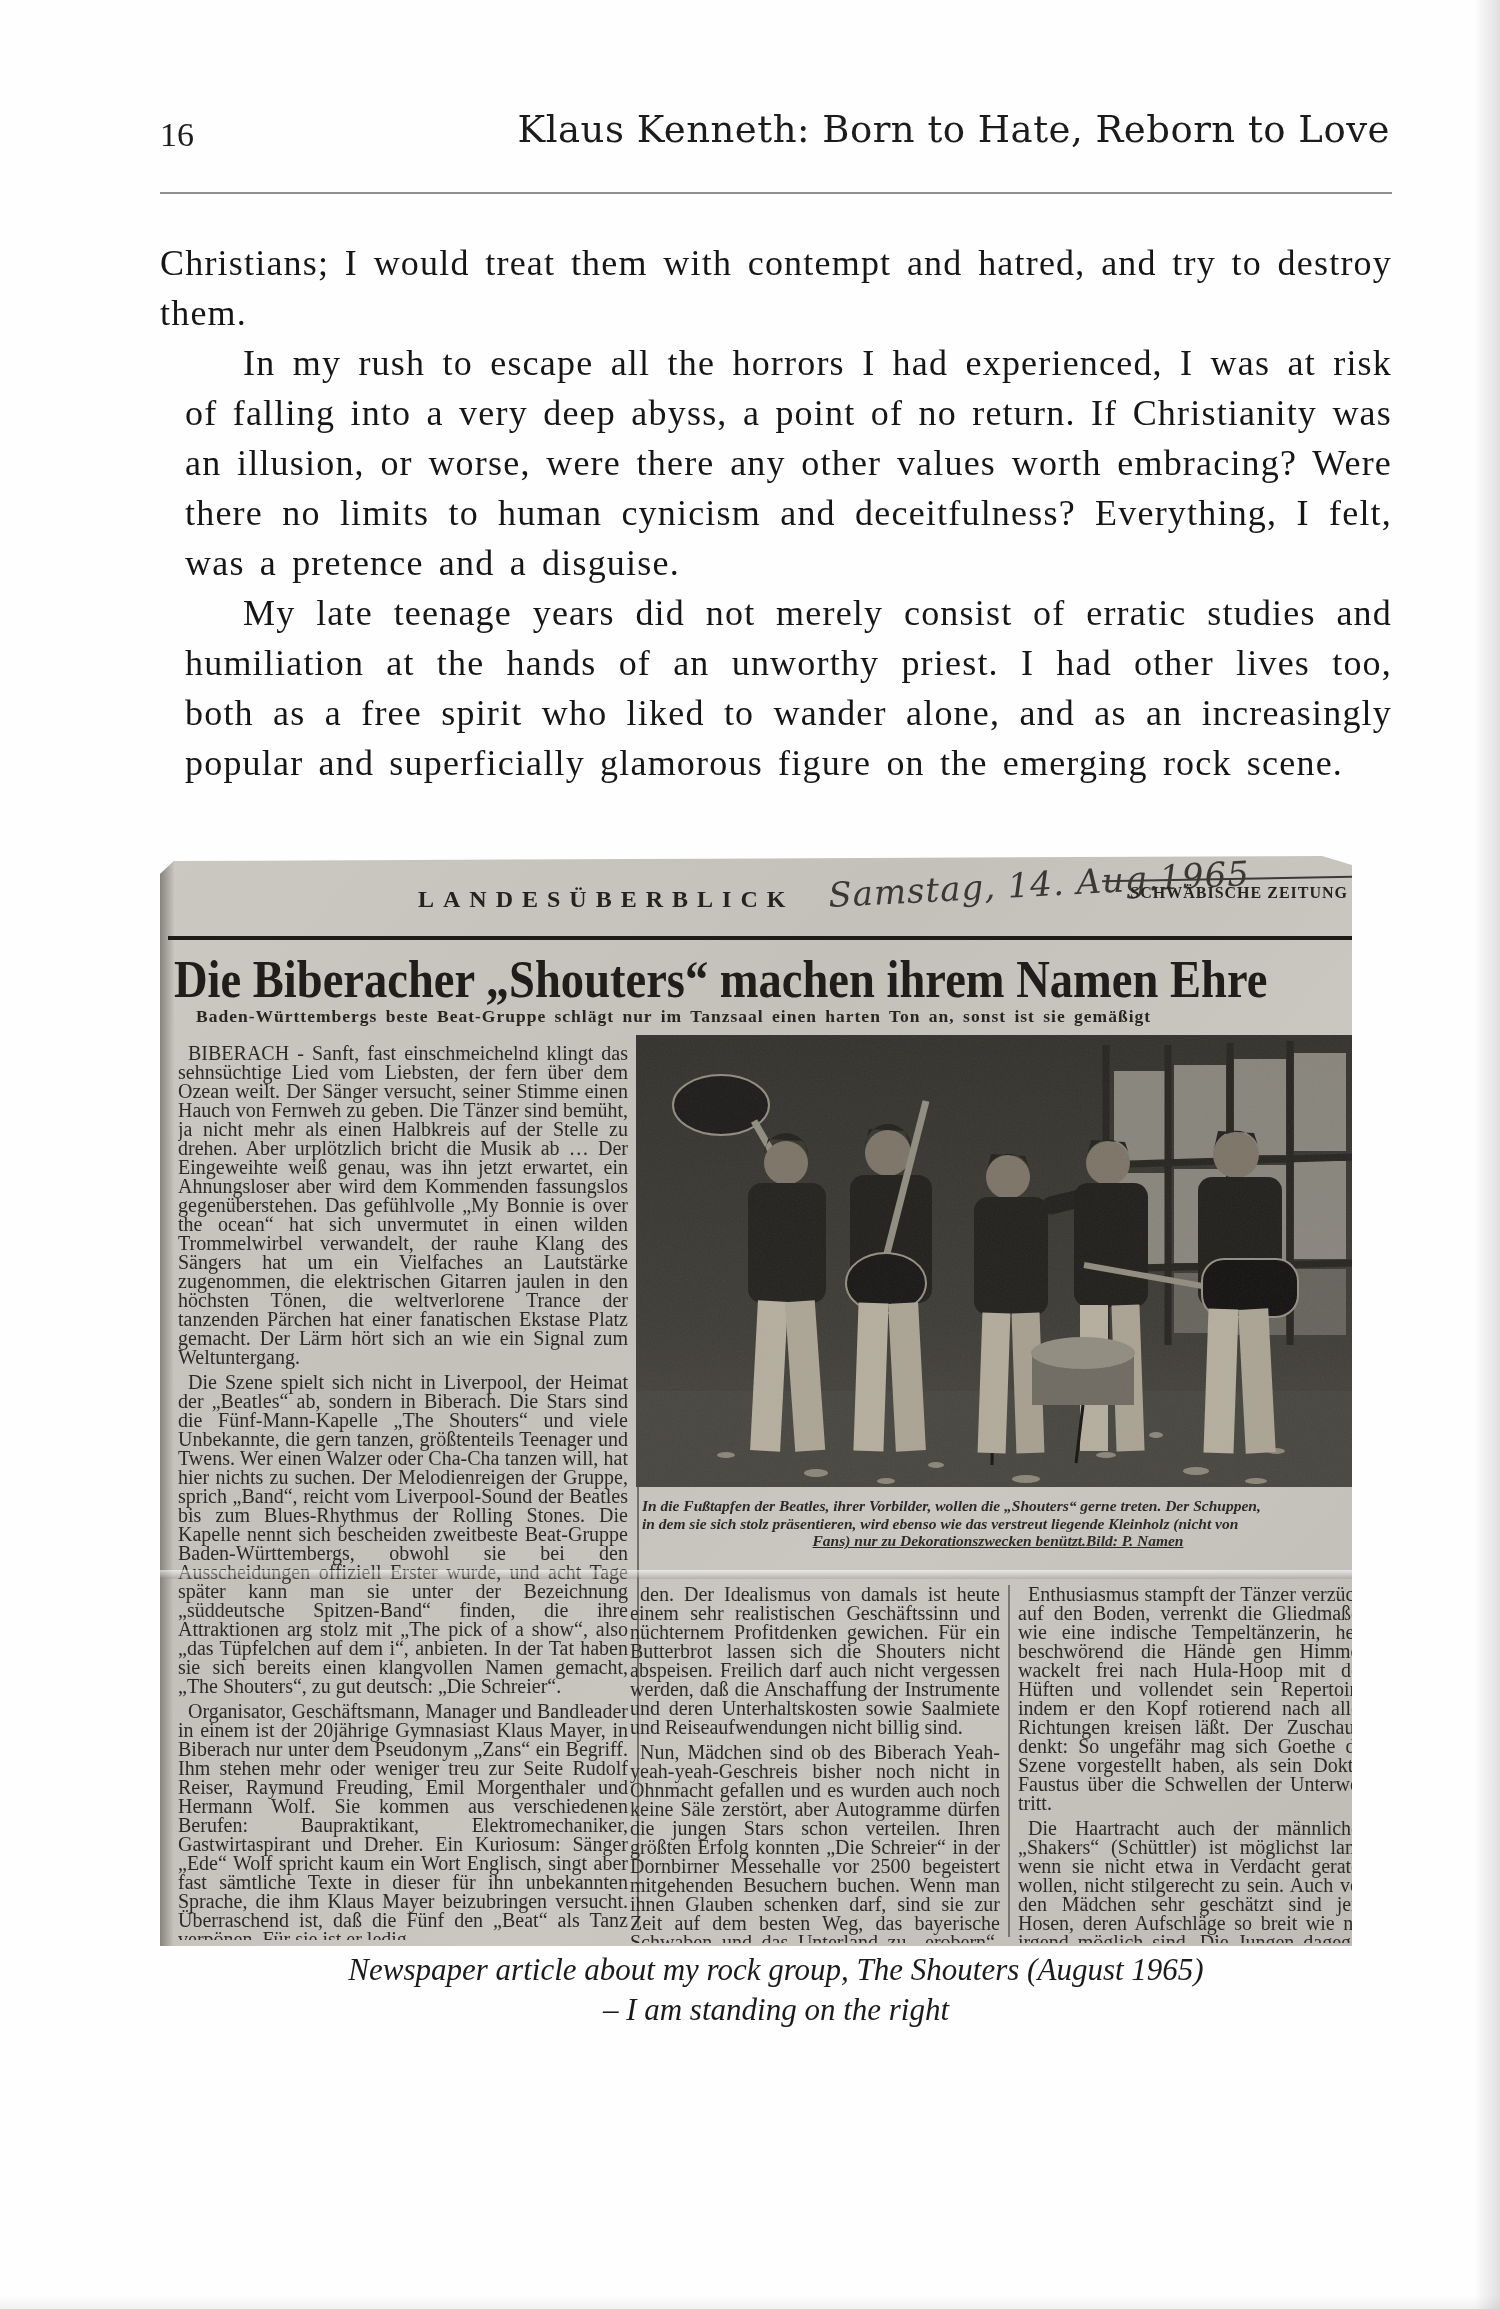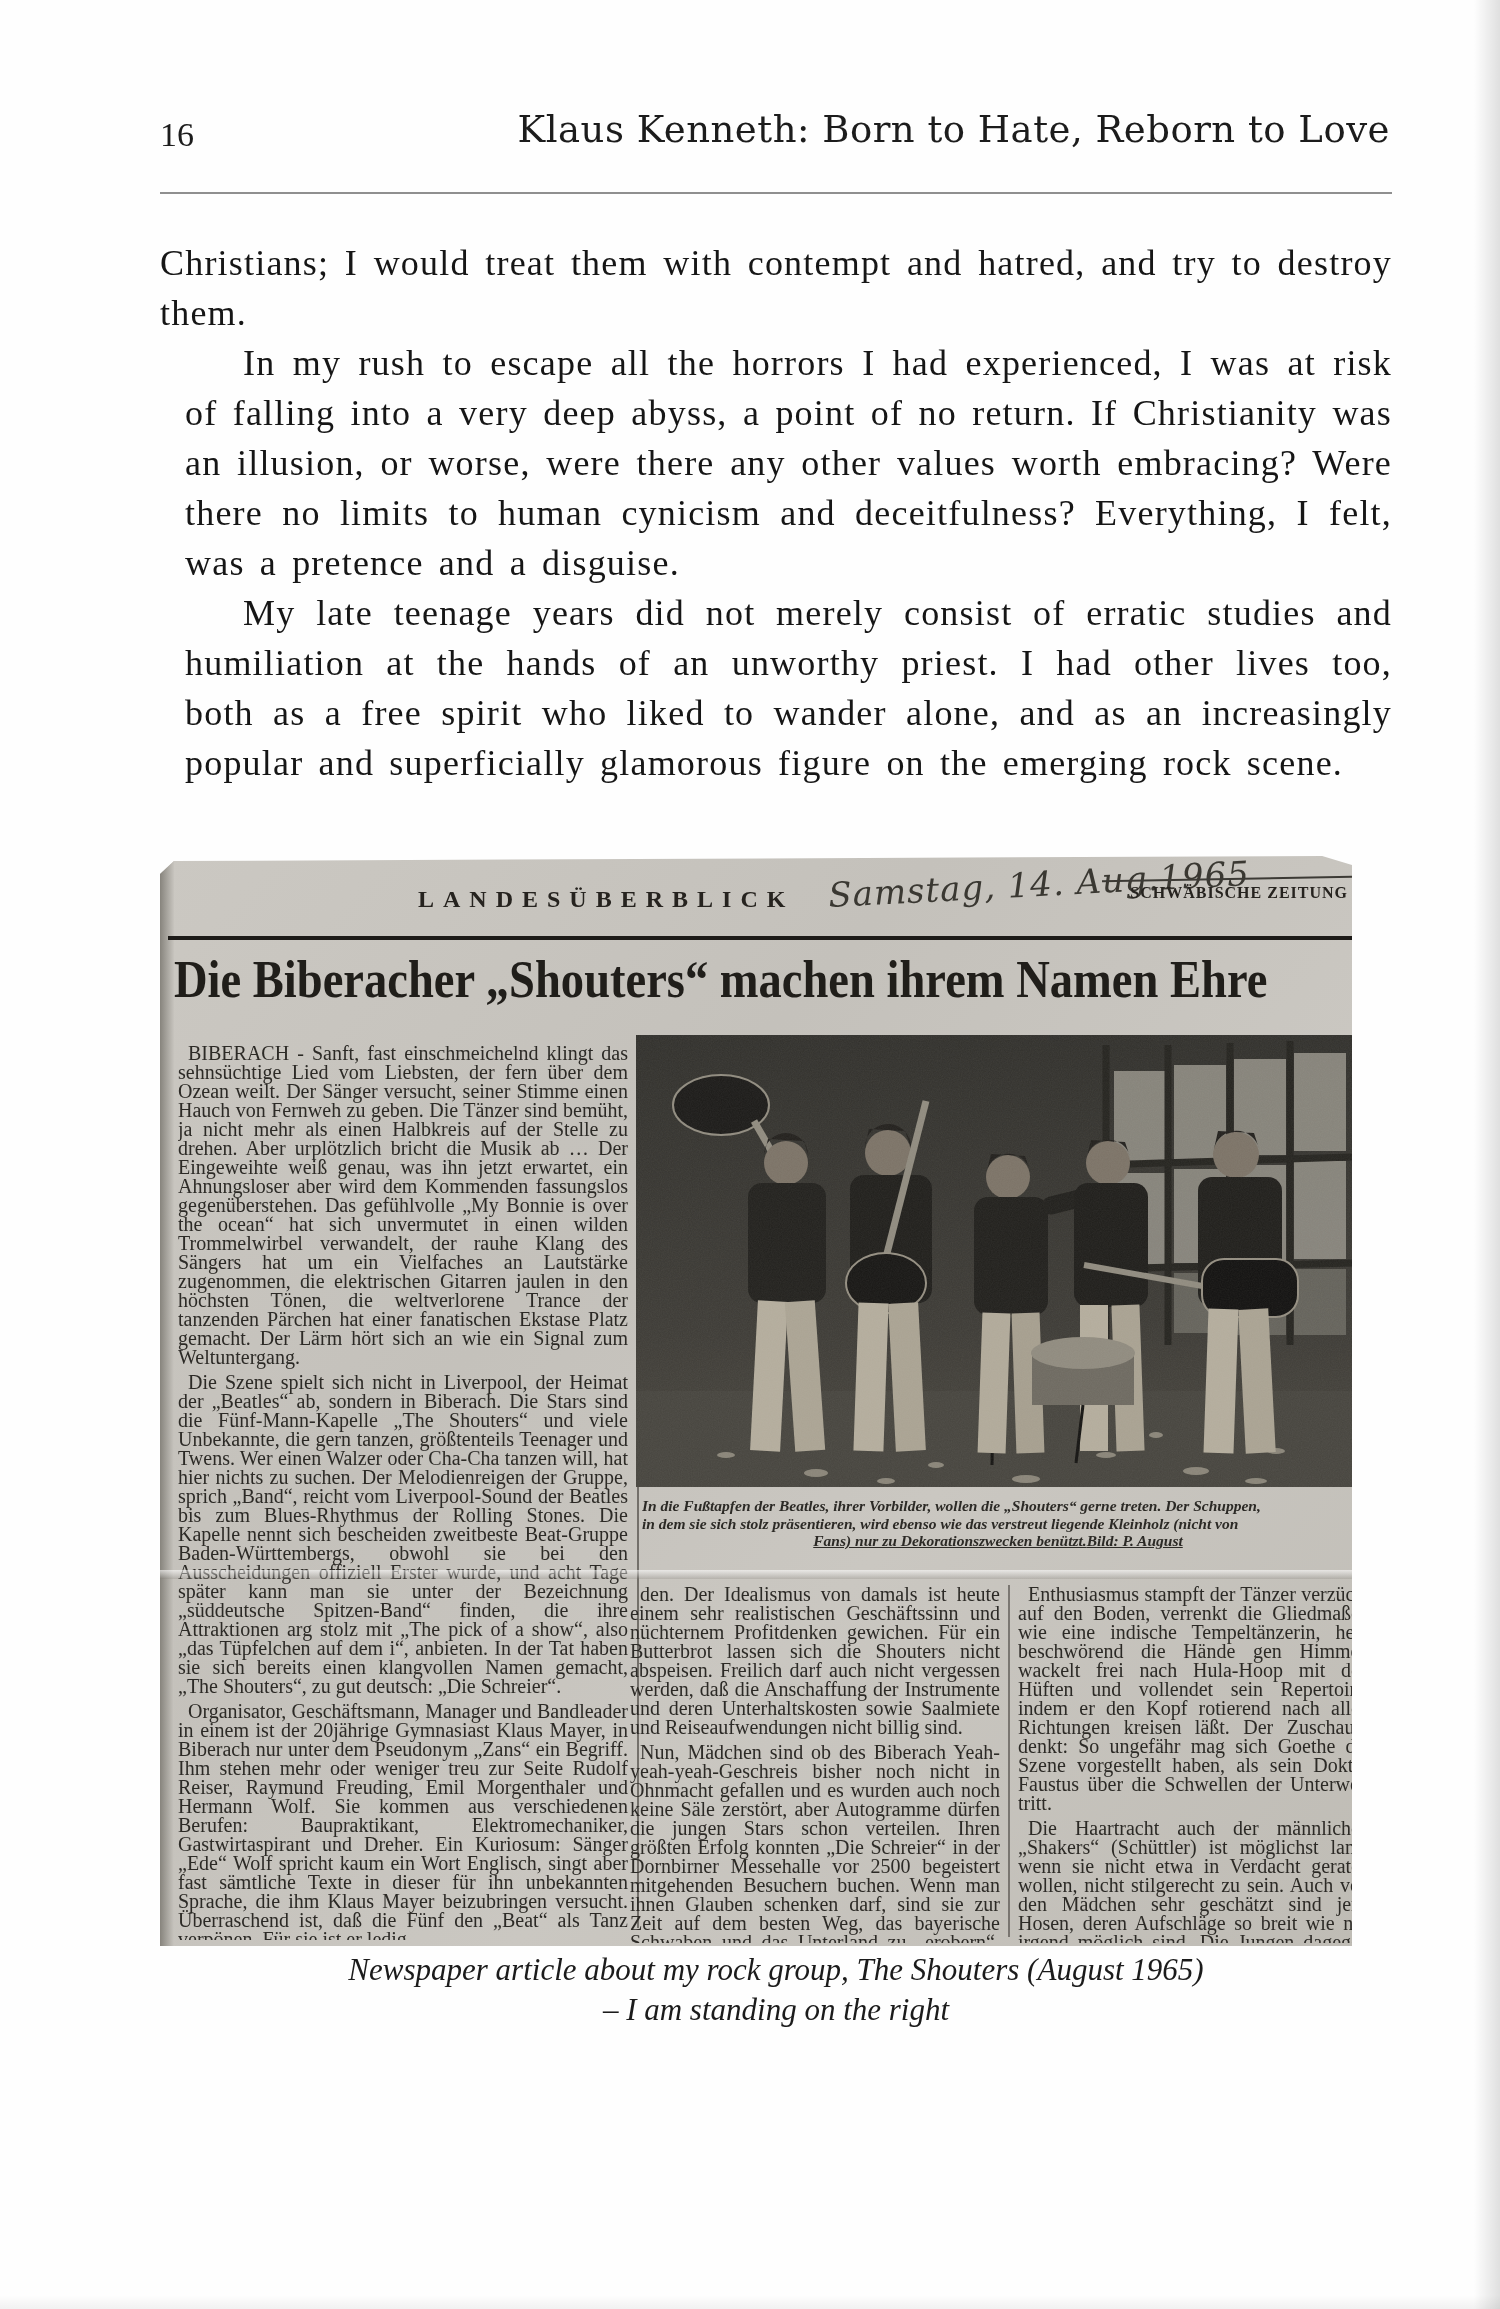--- a/index.html
+++ b/index.html
@@ -78,20 +78,21 @@
 <div class="clipping">
   <div class="clip-left-edge"></div>
 
   <div class="np-section">LANDESÜBERBLICK</div>
   <div class="np-date">Samstag, 14. Aug.1965</div>
   <div class="np-paper-line"></div>
   <div class="np-paper">SCHWÄBISCHE ZEITUNG</div>
   <div class="np-rule"></div>
 
   <div class="np-headline">Die Biberacher „Shouters“ machen ihrem Namen Ehre</div>
+  <div class="np-subhead">Baden-Württembergs beste Beat-Gruppe schlägt nur im Tanzsaal einen harten Ton an, sonst ist sie gemäßigt</div>
 
   <div class="np-col np-col-left">
     <p>BIBERACH - Sanft, fast einschmeichelnd klingt das sehnsüchtige Lied vom Liebsten, der fern über dem Ozean weilt. Der Sänger versucht, seiner Stimme einen Hauch von Fernweh zu geben. Die Tänzer sind bemüht, ja nicht mehr als einen Halbkreis auf der Stelle zu drehen. Aber urplötzlich bricht die Musik ab … Der Eingeweihte weiß genau, was ihn jetzt erwartet, ein Ahnungsloser aber wird dem Kommenden fassungslos gegenüberstehen. Das gefühlvolle „My Bonnie is over the ocean“ hat sich unvermutet in einen wilden Trommelwirbel verwandelt, der rauhe Klang des Sängers hat um ein Vielfaches an Lautstärke zugenommen, die elektrischen Gitarren jaulen in den höchsten Tönen, die weltverlorene Trance der tanzenden Pärchen hat einer fanatischen Ekstase Platz gemacht. Der Lärm hört sich an wie ein Signal zum Weltuntergang.</p>
     <p>Die Szene spielt sich nicht in Liverpool, der Heimat der „Beatles“ ab, sondern in Biberach. Die Stars sind die Fünf-Mann-Kapelle „The Shouters“ und viele Unbekannte, die gern tanzen, größtenteils Teenager und Twens. Wer einen Walzer oder Cha-Cha tanzen will, hat hier nichts zu suchen. Der Melodienreigen der Gruppe, sprich „Band“, reicht vom Liverpool-Sound der Beatles bis zum Blues-Rhythmus der Rolling Stones. Die Kapelle nennt sich bescheiden zweitbeste Beat-Gruppe Baden-Württembergs, obwohl sie bei den Ausscheidungen offiziell Erster wurde, und acht Tage später kann man sie unter der Bezeichnung „süddeutsche Spitzen-Band“ finden, die ihre Attraktionen arg stolz mit „The pick of a show“, also „das Tüpfelchen auf dem i“, anbieten. In der Tat haben sie sich bereits einen klangvollen Namen gemacht, „The Shouters“, zu gut deutsch: „Die Schreier“.</p>
     <p>Organisator, Geschäftsmann, Manager und Bandleader in einem ist der 20jährige Gymnasiast Klaus Mayer, in Biberach nur unter dem Pseudonym „Zans“ ein Begriff. Ihm stehen mehr oder weniger treu zur Seite Rudolf Reiser, Raymund Freuding, Emil Morgenthaler und Hermann Wolf. Sie kommen aus verschiedenen Berufen: Baupraktikant, Elektromechaniker, Gastwirtaspirant und Dreher. Ein Kuriosum: Sänger „Ede“ Wolf spricht kaum ein Wort Englisch, singt aber fast sämtliche Texte in dieser für ihn unbekannten Sprache, die ihm Klaus Mayer beizubringen versucht. Überraschend ist, daß die Fünf den „Beat“ als Tanz verpönen. Für sie ist er ledig-</p>
   </div>
   <div class="np-vrule1"></div>
 
   <div class="np-photo">
     <svg width="716" height="452" viewBox="0 0 716 452">
@@ -189,21 +190,21 @@
       <rect x="606" y="274" width="30" height="144" fill="#a9a292" transform="rotate(-3 621 346)"></rect>
       <rect width="716" height="452" filter="url(#grain)" fill="none"></rect>
     </svg>
   </div>
 
   <div class="np-caption">
     <div class="cap-line">In die Fußtapfen der Beatles, ihrer Vorbilder, wollen die „Shouters“ gerne treten. Der Schuppen,</div>
     <div class="cap-line">in dem sie sich stolz präsentieren, wird ebenso wie das verstreut liegende Kleinholz (nicht von</div>
     <div class="cap-row">
       <span>Fans) nur zu Dekorationszwecken benützt.</span>
-      <span>Bild: P. August</span>
+      <span>Bild: P. Namen</span>
     </div>
   </div>
 
   <div class="np-crease"></div>
 
   <div class="np-col np-col-mid">
     <p>den. Der Idealismus von damals ist heute einem sehr realistischen Geschäftssinn und nüchternem Profitdenken gewichen. Für ein Butterbrot lassen sich die Shouters nicht abspeisen. Freilich darf auch nicht vergessen werden, daß die Anschaffung der Instrumente und deren Unterhaltskosten sowie Saalmiete und Reiseaufwendungen nicht billig sind.</p>
     <p>Nun, Mädchen sind ob des Biberach Yeah-yeah-yeah-Geschreis bisher noch nicht in Ohnmacht gefallen und es wurden auch noch keine Säle zerstört, aber Autogramme dürfen die jungen Stars schon verteilen. Ihren größten Erfolg konnten „Die Schreier“ in der Dornbirner Messehalle vor 2500 begeistert mitgehenden Besuchern buchen. Wenn man ihnen Glauben schenken darf, sind sie zur Zeit auf dem besten Weg, das bayerische Schwaben und das Unterland zu „erobern“. Beim deutschen Nachwuchsfestival in Ludwigsburg wurden sie für die Schallplatte ent-</p>
   </div>
   <div class="np-vrule2"></div>

